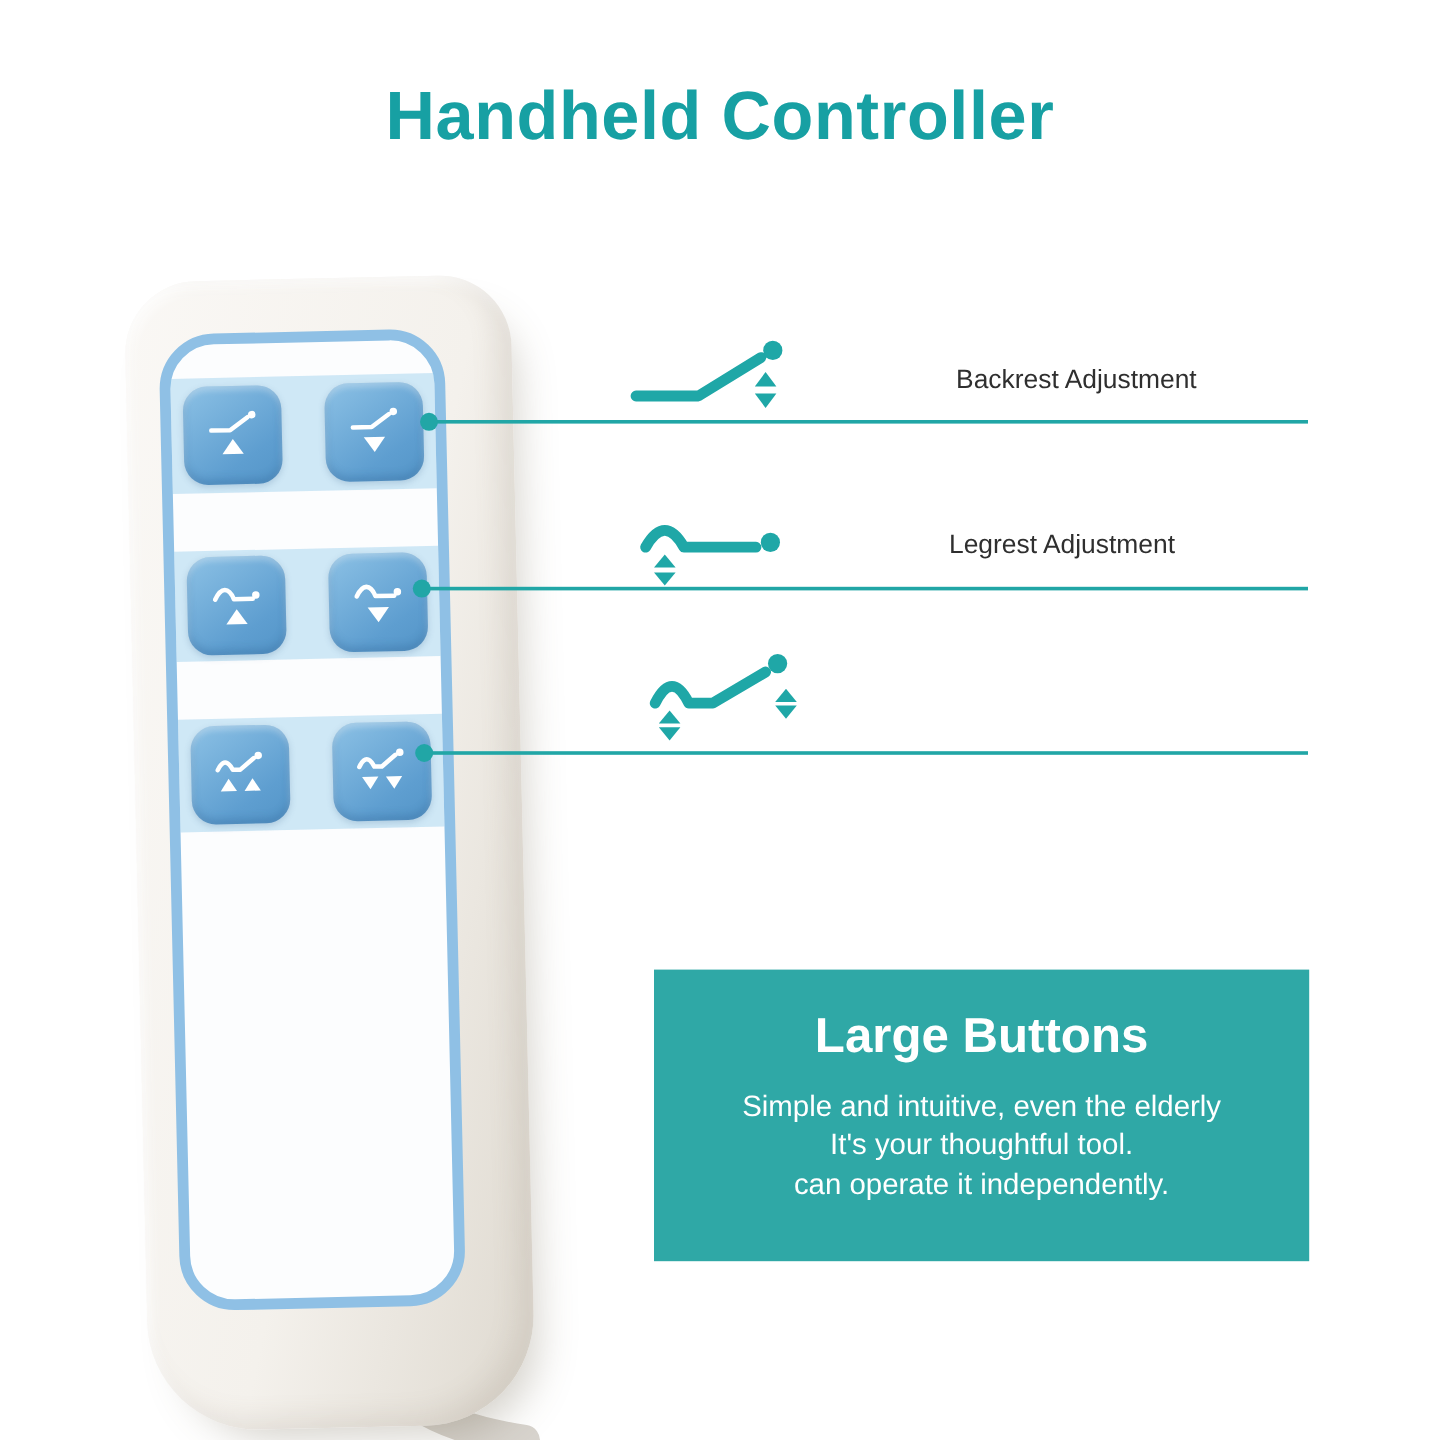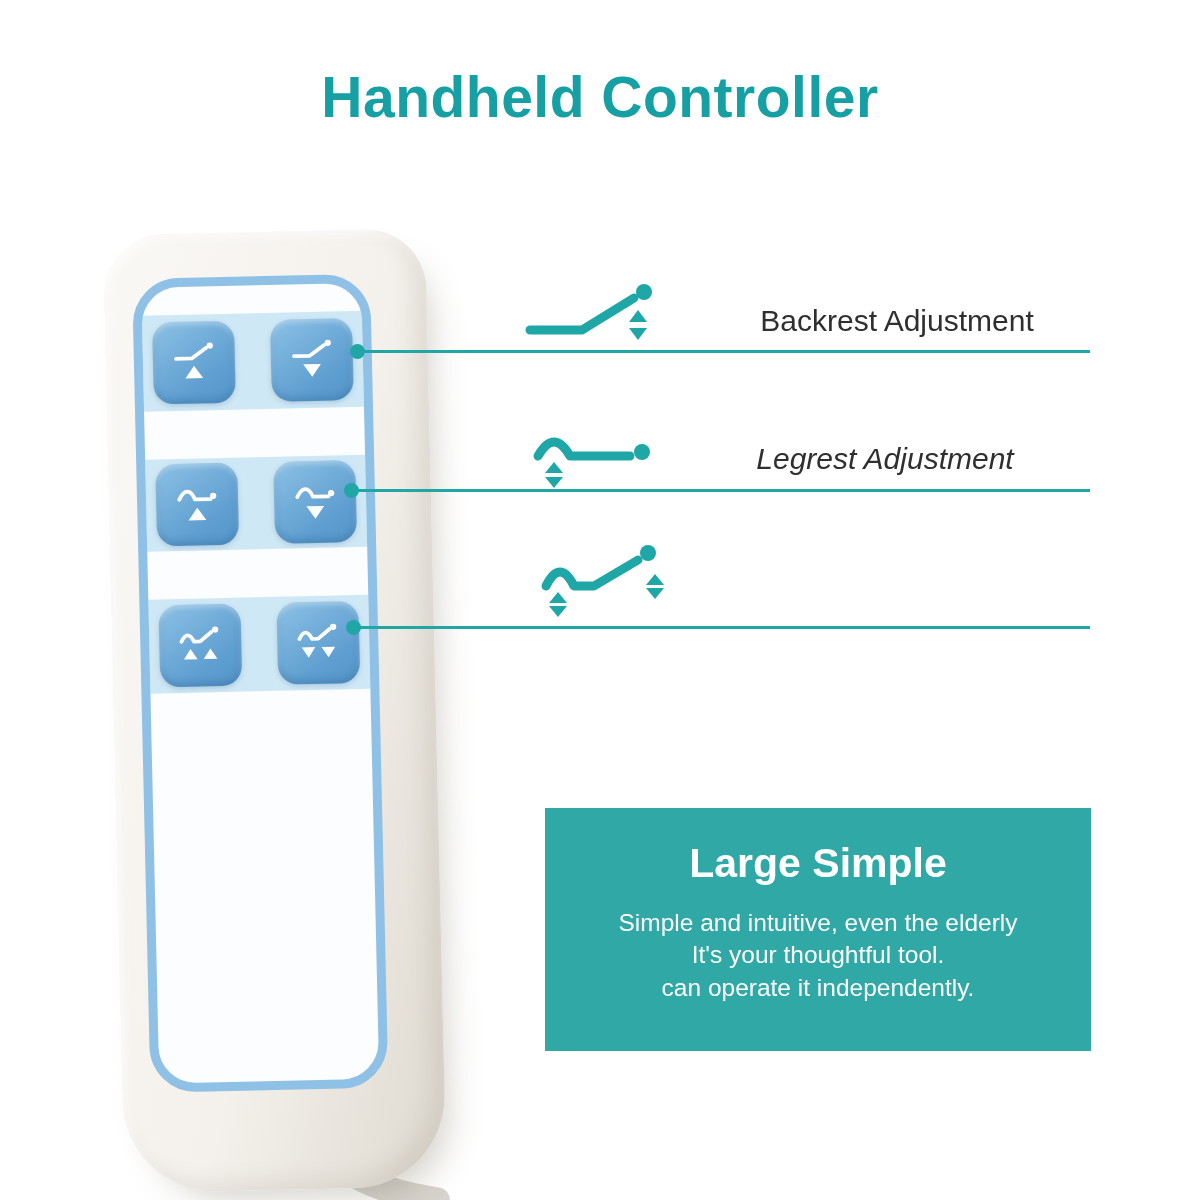--- a/index.html
+++ b/index.html
@@ -37,24 +37,24 @@
   .callout-line { position:absolute; height:3px; background:#21a6a6; z-index:3; }
   .line-1 { left:357px; top:350px; width:733px; }
   .line-2 { left:351px; top:489px; width:739px; }
   .line-3 { left:353px; top:626px; width:737px; }
   .dot { position:absolute; left:-7px; top:-6px; width:15px; height:15px;
          border-radius:50%; background:#21a6a6; z-index:4; }
   .callout-icon { position:absolute; z-index:3; }
   .icon-1 { left:522px; top:280px; }
   .icon-2 { left:530px; top:426px; }
   .icon-3 { left:538px; top:540px; }
-  .callout-label { position:absolute; text-align:center; font-size:30px; color:#2f2f2f;
+  .callout-label { position:absolute; text-align:center; font-size:22px; color:#2f2f2f;
                    line-height:1.18; z-index:3; }
   .label-1 { left:692px; top:303px; width:410px; }
-  .label-2 { left:690px; top:441px; width:390px;font-style:italic; }
+  .label-2 { left:690px; top:441px; width:390px; }
   .label-3 { left:705px; top:541px; width:330px; }
 
   
   .info-box { position:absolute; left:545px; top:808px; width:546px; height:243px;
               background:#2fa8a6; z-index:1; }
   .info-title { margin-top:32px; text-align:center; font-size:41px; font-weight:700; color:#ffffff; }
   .info-body { margin-top:20px; text-align:center; font-size:24.5px; color:#ffffff; line-height:1.32; }
 
   .teal-stroke { stroke:#1fa7a7; stroke-width:9; fill:none;
                  stroke-linecap:round; stroke-linejoin:round; }
@@ -186,21 +186,21 @@
     <path class="teal-fill" d="M20 52 l9 11 h-18 z"></path>
     <path class="teal-fill" d="M11 66 h18 l-9 11 z"></path>
     <path class="teal-fill" d="M117 34 l9 11 h-18 z"></path>
     <path class="teal-fill" d="M108 48 h18 l-9 11 z"></path>
   </svg>
   <div class="callout-line line-3">
     <span class="dot"></span>
   </div>
 
   <div class="info-box">
-    <div class="info-title">Large Simple</div>
+    <div class="info-title">Large Buttons</div>
     <div class="info-body">
       <div>Simple and intuitive, even the elderly</div>
       <div>It's your thoughtful tool.</div>
       <div>can operate it independently.</div>
     </div>
   </div>
 
 </div>
 
 </body></html>

